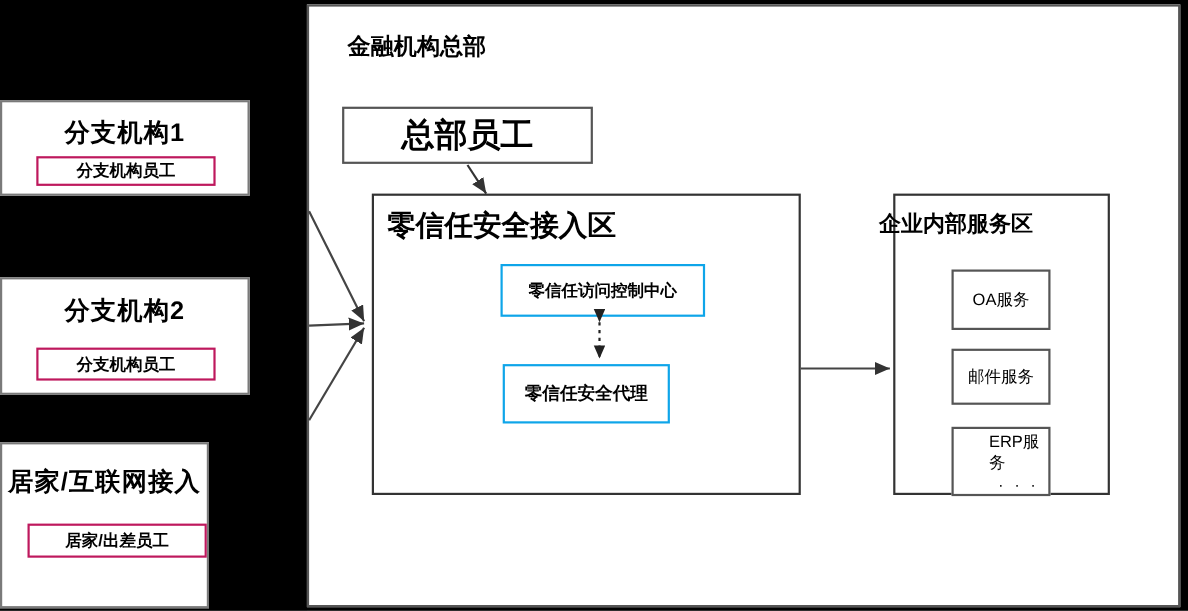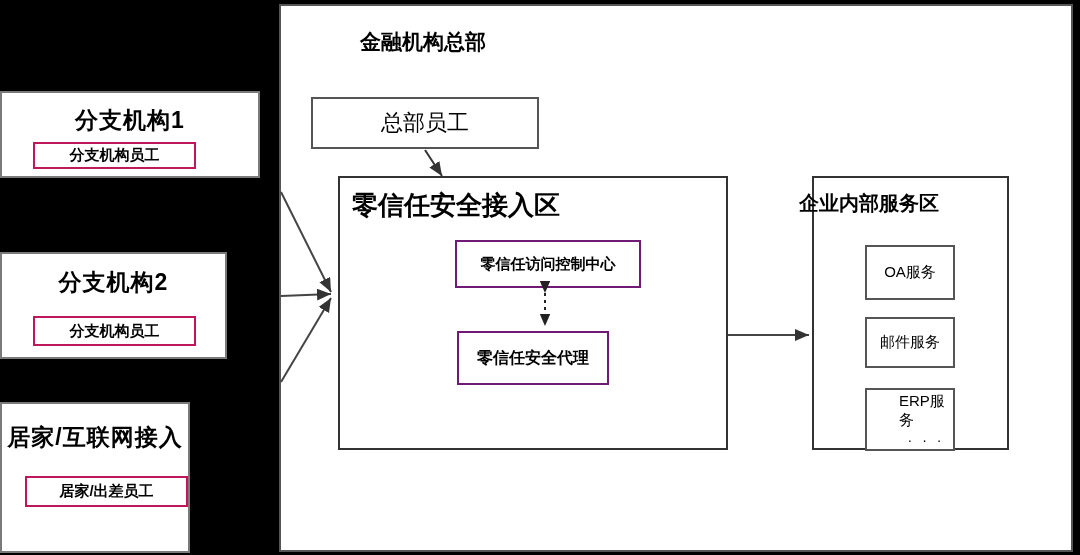--- a/index.html
+++ b/index.html
@@ -13,21 +13,21 @@
     height: 555px;
     background: #000000;
     font-family: "Liberation Sans", "DejaVu Sans", sans-serif;
     overflow: hidden;
   }
 
   
   .box {
     position: absolute;
     background: #ffffff;
-    border: 2px solid #701a75;
+    border: 2px solid #0ea5e9;
     box-sizing: border-box;
   }
   .zone {
     position: absolute;
     background: #ffffff;
     border: 2px solid #333333;
     box-sizing: border-box;
   }
   .plain-label {
     position: absolute;
@@ -78,32 +78,32 @@
     width: 794px; height: 548px;
     background: #ffffff;
     border: 2px solid #555555;
     box-sizing: border-box;
   }
 
   #hq-title {
     left: 316px; top: 28px;
     font-size: 21px;
     font-weight: bold;
-    margin-left: 44px;
   }
 
   #hq-employee-box {
     left: 311px; top: 97px;
     width: 228px; height: 52px;
     display: flex;
     align-items: center;
     justify-content: center;
-    font-size: 22px;
+    font-size: 30px;
     color: #000000;
     border: 2px solid #555555;
+    font-weight: bold;
   }
 
   #zt-zone {
     left: 338px; top: 176px;
     width: 390px; height: 274px;
   }
   #zt-zone-title {
     left: 352px; top: 188px;
     font-size: 26px;
     font-weight: bold;
@@ -166,21 +166,21 @@
     pointer-events: none;
   }
 </style>
 </head>
 <body>
 
 <div id="canvas">
 
   <div id="left-column">
 
-    <div class="site-box" style="left:0px; top:91px; width:260px; height:87px;">
+    <div class="site-box" style="left:0px; top:91px; width:227px; height:87px;">
       <div class="site-title" style="top:12px;">分支机构1</div>
       <div class="emp-box" style="left:31px; top:49px; width:163px; height:27px;">分支机构员工</div>
     </div>
 
     <div class="site-box" style="left:0px; top:252px; width:227px; height:107px;">
       <div class="site-title" style="top:13px;">分支机构2</div>
       <div class="emp-box" style="left:31px; top:62px; width:163px; height:30px;">分支机构员工</div>
     </div>
 
     <div class="site-box" style="left:0px; top:402px; width:190px; height:151px;">

